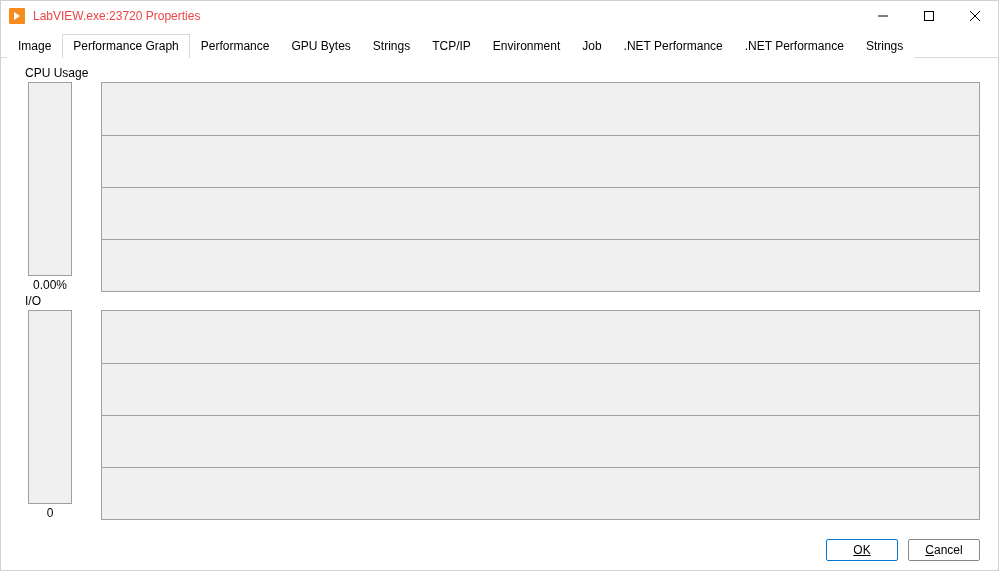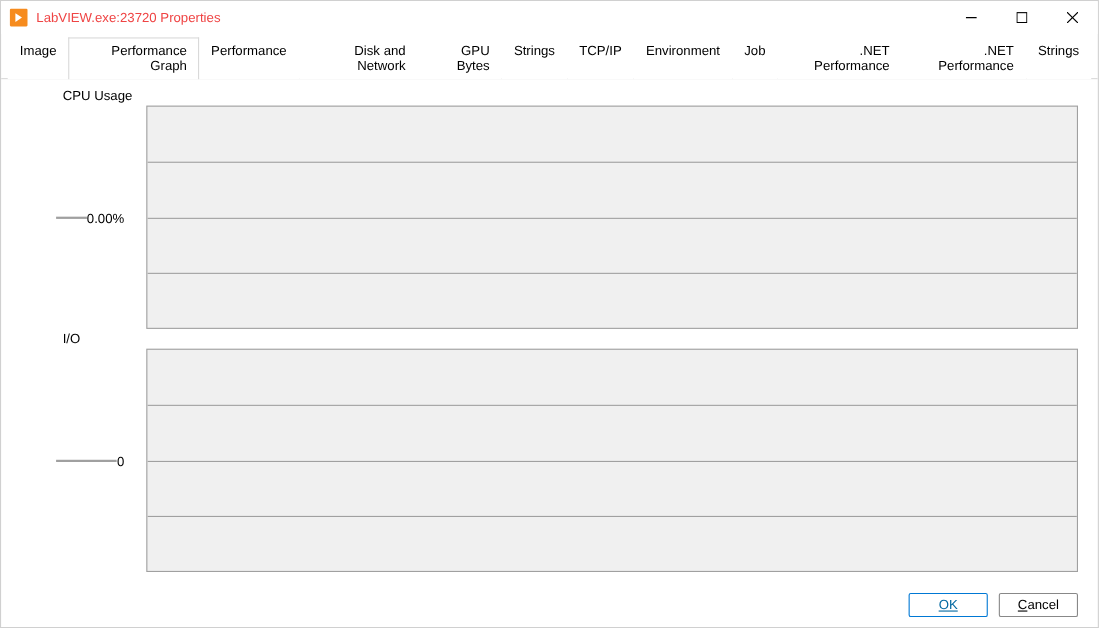--- a/index.html
+++ b/index.html
@@ -80,36 +80,36 @@
       padding: 8px 18px 8px 18px;
       display: flex;
       flex-direction: column;
       overflow: hidden;
     }
     .perf-section {
       flex: 1;
       display: flex;
       flex-direction: column;
       min-height: 0;
-      margin-left: 32px;
     }
     .perf-label {
       font-size: 12px;
       color: #000;
       margin-bottom: 2px;
       padding-left: 6px;
     }
     .perf-row {
       display: flex;
       align-items: stretch;
       gap: 20px;
       margin-bottom: 2px;
     }
     .mini-col {
       display: flex;
+      flex-direction: column;
       align-items: center;
       width: 62px;
     }
     .mini-graph {
       width: 44px;
       flex: 1;
       border: 1px solid #a0a0a0;
       background: #f0f0f0;
       position: relative;
       overflow: hidden;
@@ -160,21 +160,21 @@
       border: 1px solid #888;
       background: #ffffff;
       font-size: 12px;
       display: flex;
       align-items: center;
       justify-content: center;
       border-radius: 2px;
     }
     .btn.primary {
       border-color: #0078d4;
-      color: #0369a1;
+      color: #000000;
     }
     .btn .ul { text-decoration: underline; }
   </style>
 </head>
 <body>
 
 <div class="titlebar">
   <div class="icon"></div>
   <div class="title">LabVIEW.exe:23720 Properties</div>
   <div class="win-controls">
@@ -194,21 +194,20 @@
           <line x1="10" y1="0" x2="0" y2="10" stroke="#000" stroke-width="1"></line>
         </svg>
     </div>
   </div>
 </div>
 
 <div class="tabs" id="tab-strip">
     <div class="tab">Image</div>
     <div class="tab active">Performance Graph</div>
     <div class="tab">Performance</div>
-    <div class="tab">Disk and Network</div>
     <div class="tab">GPU Bytes</div>
     <div class="tab">Strings</div>
     <div class="tab">TCP/IP</div>
     <div class="tab">Environment</div>
     <div class="tab">Job</div>
     <div class="tab">.NET Performance</div>
     <div class="tab">.NET Performance</div>
     <div class="tab">Strings</div>
   </div>
 

